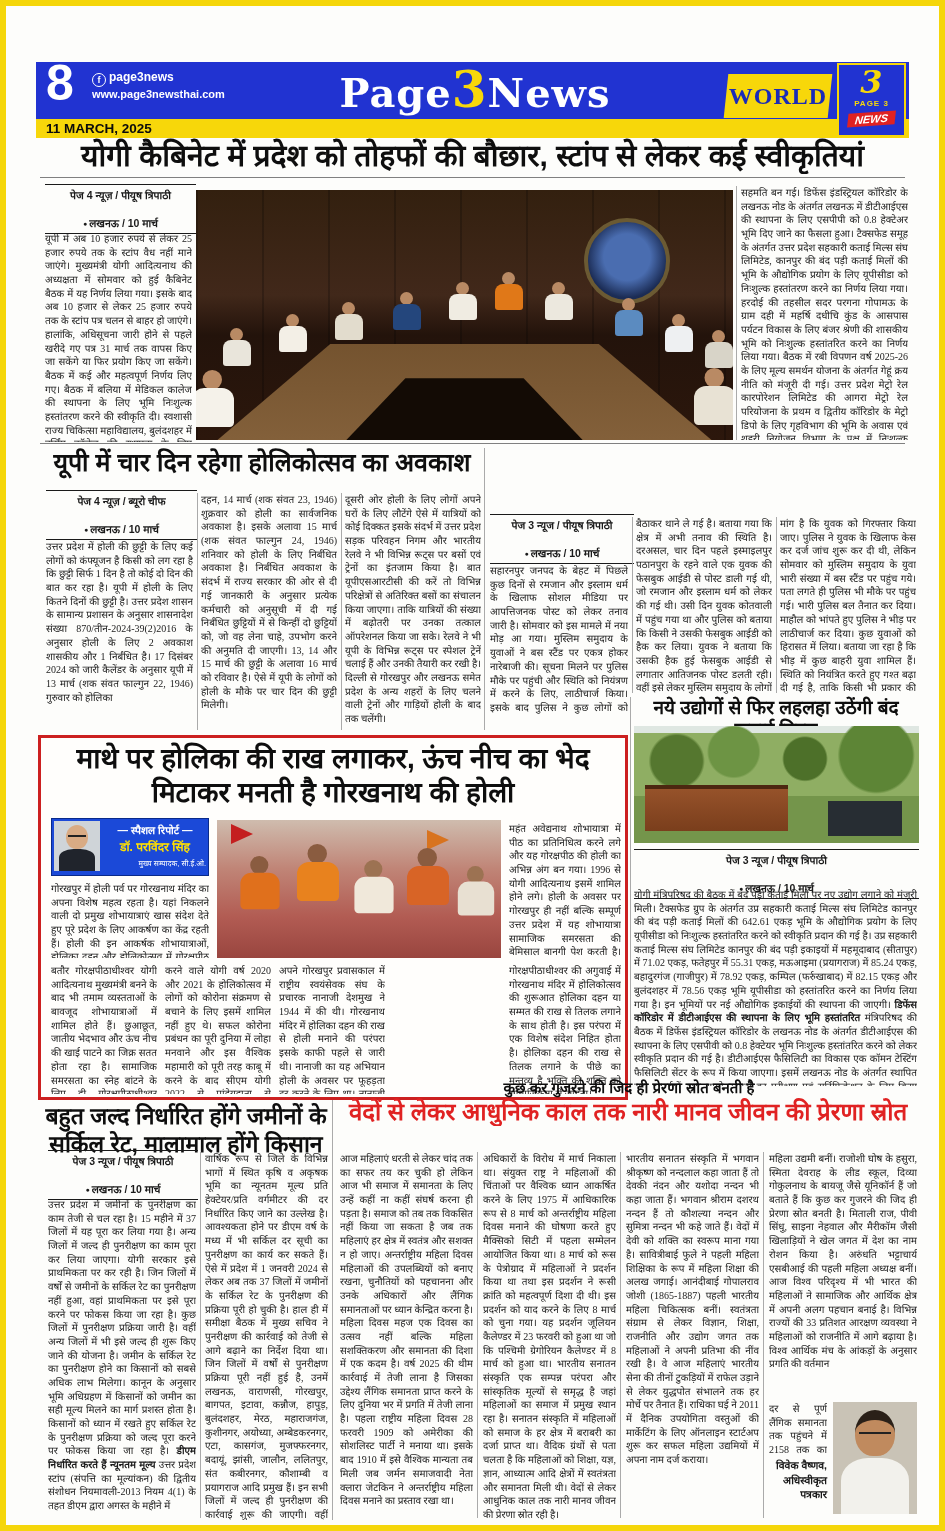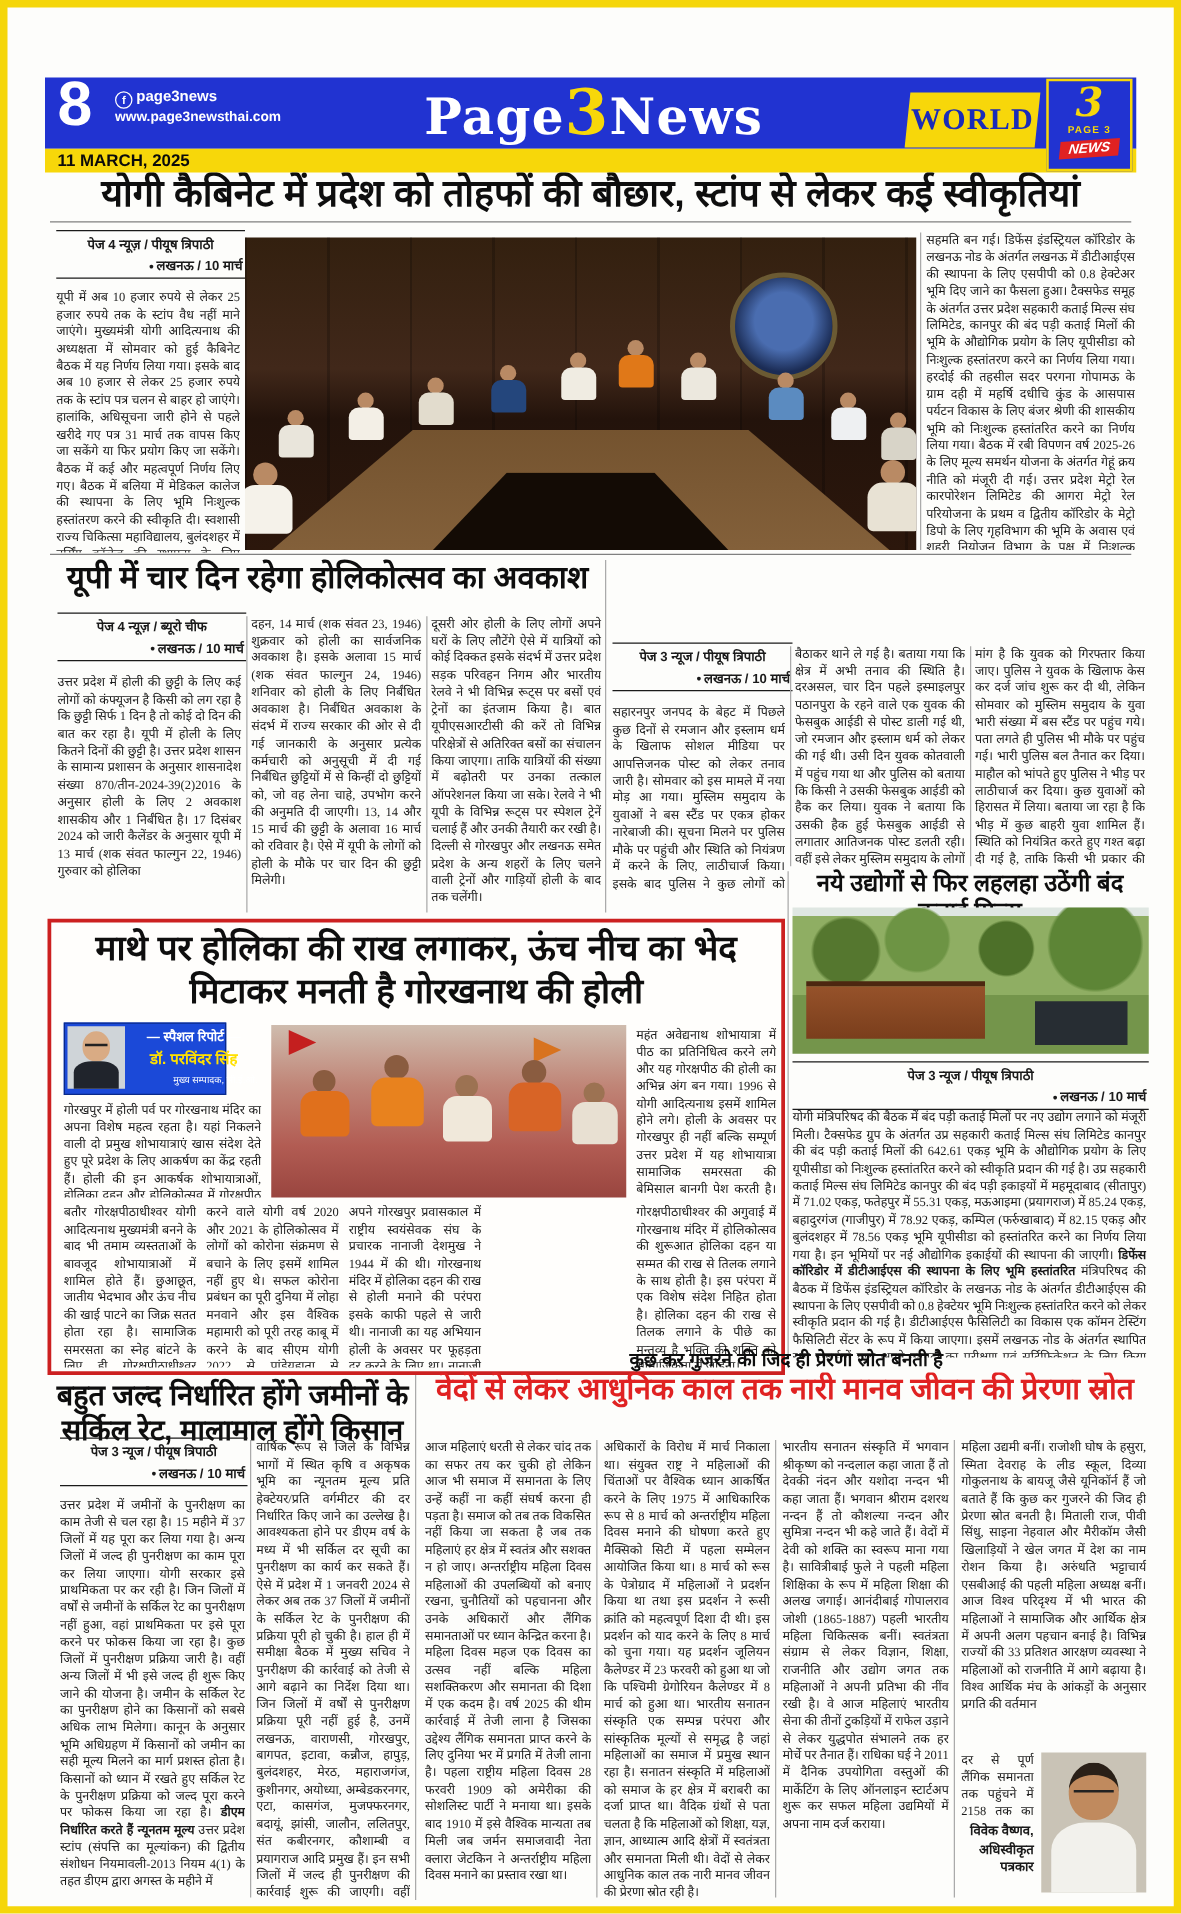--- a/index.html
+++ b/index.html
@@ -28,21 +28,21 @@
   .logo-box .ln{display:inline-block;background:#e02222;color:#fff;transform:skewX(-10deg) rotate(-4deg);
         font:800 italic 11px/14px "Liberation Sans",sans-serif;padding:0 7px;margin-top:2px;}
   
   .hl{position:absolute;font-family:"Liberation Sans",sans-serif;font-weight:800;color:#0e0e0e;text-align:center;}
   .rule-h{position:absolute;height:1px;background:#808080;}
   .rule-v{position:absolute;width:1px;background:#aaa;}
   .col{position:absolute;font-size:10px;line-height:1.37;text-align:justify;overflow:hidden;}
   .byline{position:absolute;border-top:1.5px solid #1a1a1a;border-bottom:1.5px solid #1a1a1a;
         font-family:"Liberation Sans",sans-serif;font-size:10.5px;font-weight:700;padding:3px 2px 3px;}
   .byline .who{display:block;text-align:center;}
-  .byline .where{display:block;text-align:right;margin-top:3px;}
+  .byline .where{display:block;text-align:center;margin-top:14px;}
   .byline .where::before{content:"● ";font-size:7px;vertical-align:1px;}
   .subhead{font-weight:700;font-family:"Liberation Sans",sans-serif;}
   
   .photo{position:absolute;overflow:hidden;}
   .ph-cabinet{background:
       repeating-linear-gradient(90deg,rgba(0,0,0,.22) 0 2px,transparent 2px 66px),
       linear-gradient(180deg,#33200f 0%,#41281a 42%,#23130b 58%,#2c170c 100%);}
   .emblem{position:absolute;left:388px;top:28px;width:78px;height:78px;border-radius:50%;
       background:radial-gradient(circle at 50% 45%,#4a6db0 0 40%,#1b2c55 70%);border:4px solid #6b5a33;}
   .tableU{position:absolute;left:0;bottom:0;width:100%;height:62%;
@@ -64,21 +64,21 @@
   .ph-procession{background:linear-gradient(180deg,#cfbcae 0%,#c08577 35%,#b25c53 70%,#99453f 100%);}
   .flag{position:absolute;width:0;height:0;border-top:10px solid transparent;border-bottom:10px solid transparent;border-left:22px solid #c41f1f;}
   .portrait{position:absolute;}
   .portrait .bg{position:absolute;inset:0;}
   .portrait .head{position:absolute;border-radius:50% 50% 45% 45%;}
   .portrait .torso{position:absolute;border-radius:40% 40% 0 0;}
   .portrait .specs{position:absolute;height:2px;background:#222;}
   
   .redbox{position:absolute;left:38px;top:735px;width:590px;height:365px;border:3px solid #cc2020;
       box-sizing:border-box;background:#fffefc;}
-  .author-card{position:absolute;left:10px;top:80px;width:130px;height:58px;background:#1b49d8;
+  .author-card{position:absolute;left:10px;top:80px;width:158px;height:58px;background:#1b49d8;
       border:1.5px solid #0a2a8a;box-sizing:border-box;}
   .author-card .tag{position:absolute;left:52px;top:5px;width:102px;text-align:center;color:#fff;
       font:700 10.5px/12px "Liberation Sans",sans-serif;}
   .author-card .tag::before,.author-card .tag::after{content:" — ";}
   .author-card .nm{position:absolute;left:52px;top:21px;width:102px;text-align:center;color:#ffe000;
       font:700 12px/14px "Liberation Sans",sans-serif;}
   .author-card .ti{position:absolute;left:52px;top:40px;width:102px;text-align:right;color:#fff;
       font:400 7.5px/9px "Liberation Sans",sans-serif;}
   .kicker{position:absolute;font-family:"Liberation Sans",sans-serif;font-weight:800;color:#0e0e0e;text-align:center;}
   .credit{position:absolute;font:700 10.5px/1.4 "Liberation Sans",sans-serif;text-align:right;}

